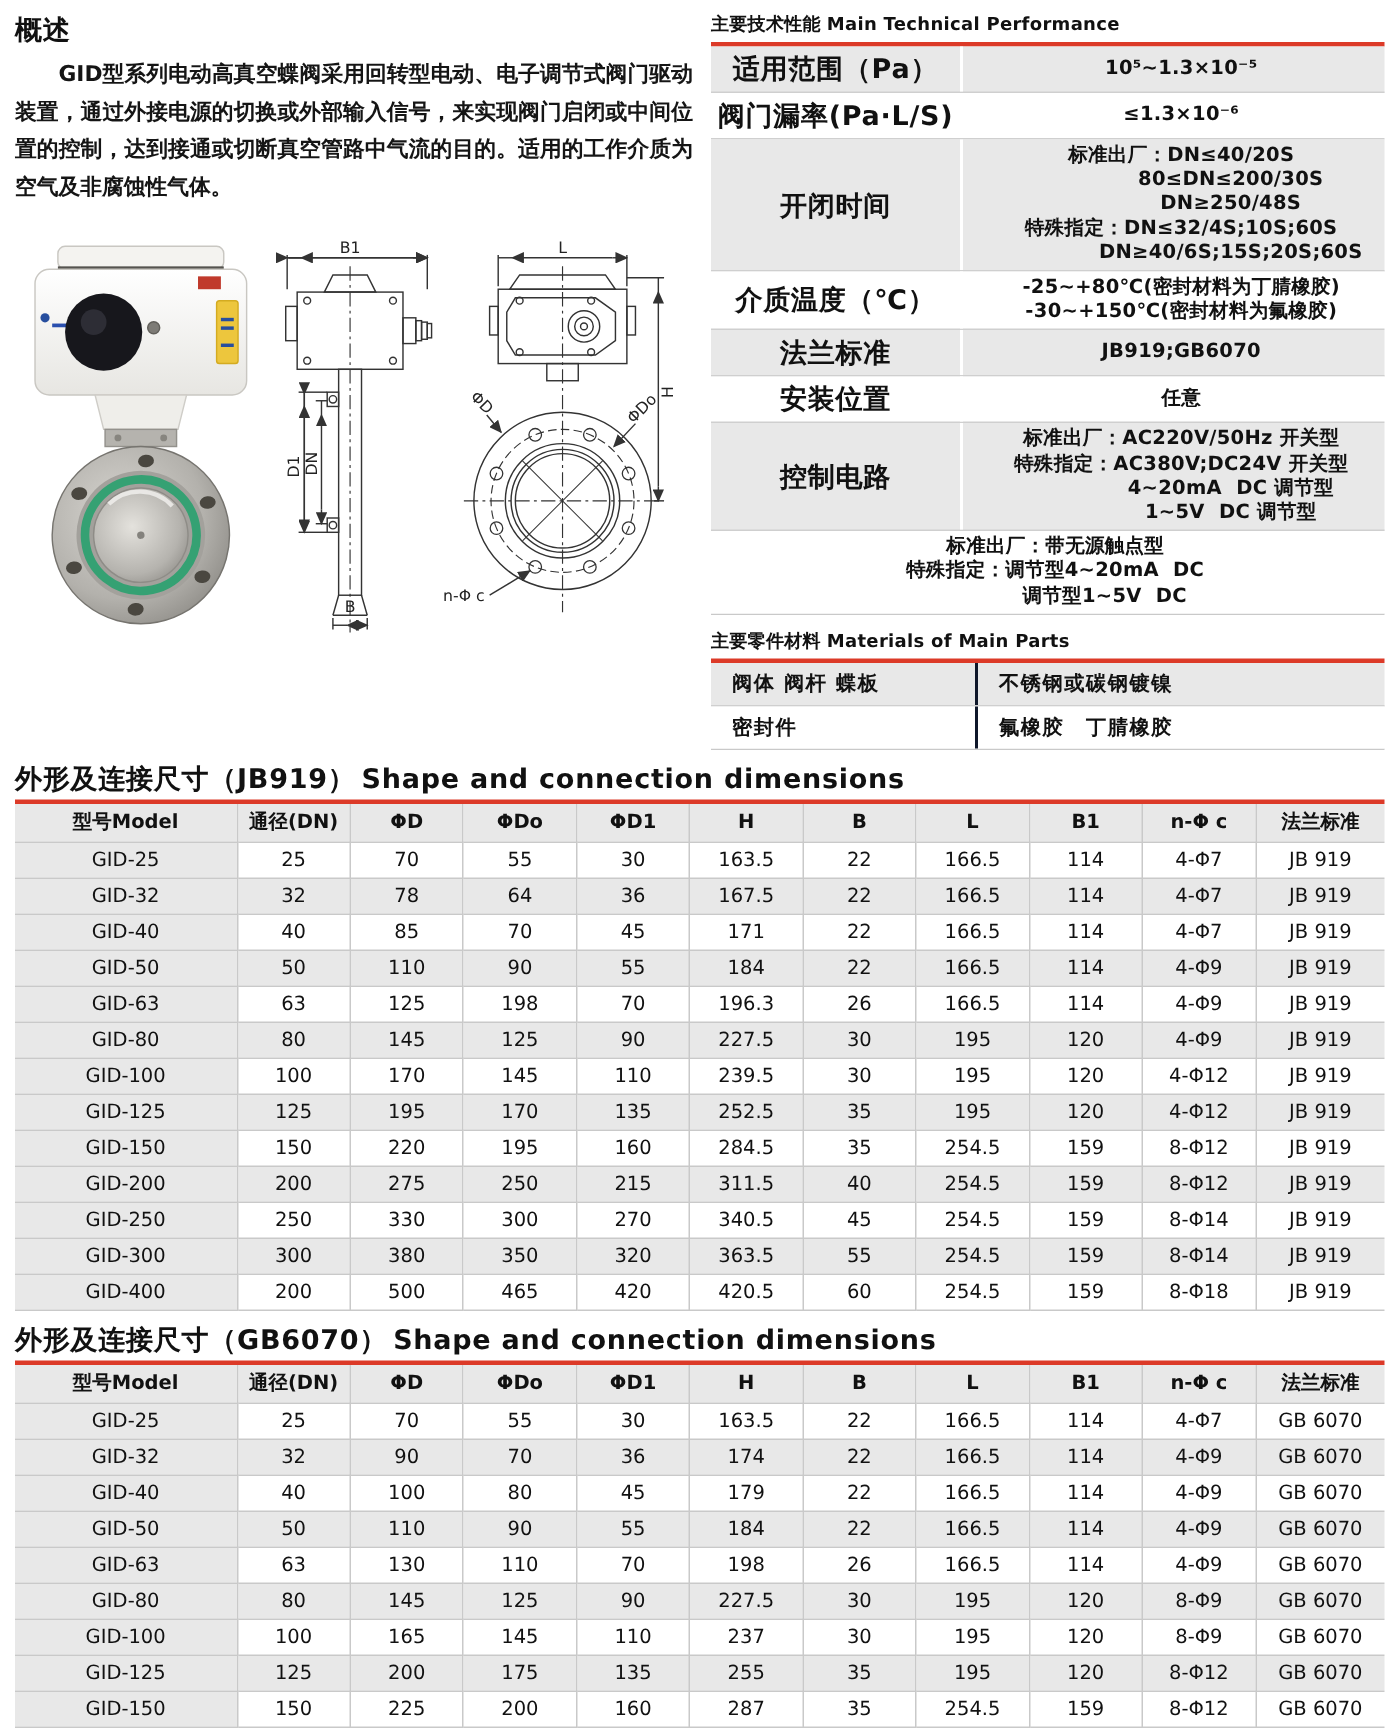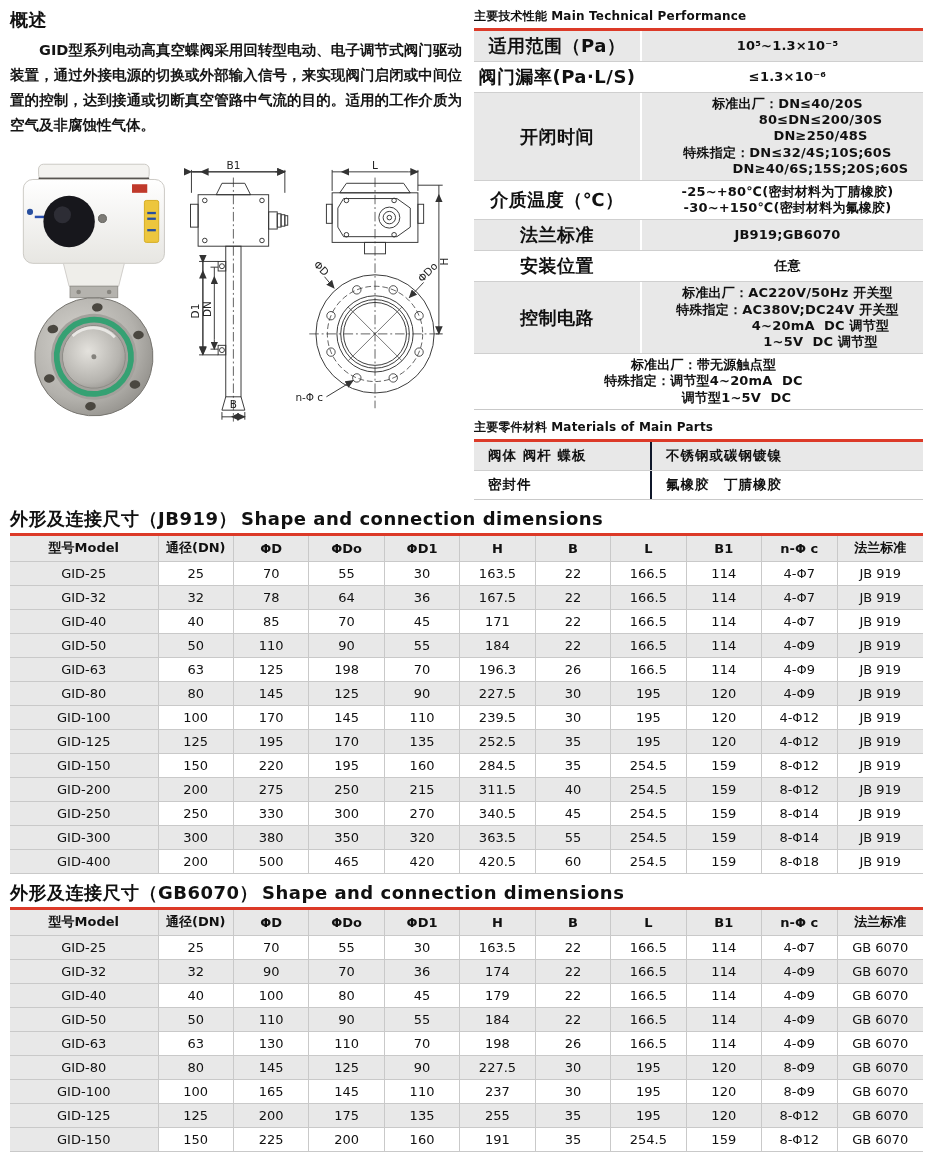--- a/index.html
+++ b/index.html
@@ -679,21 +679,21 @@
               <td>120</td>
               <td>8-Φ12</td>
               <td>GB 6070</td>
             </tr>
             <tr>
               <td>GID-150</td>
               <td>150</td>
               <td>225</td>
               <td>200</td>
               <td>160</td>
-              <td>191</td>
+              <td>287</td>
               <td>35</td>
               <td>254.5</td>
               <td>159</td>
               <td>8-Φ12</td>
               <td>GB 6070</td>
             </tr>
           </tbody>
         </table>
       </div>
   </section>

